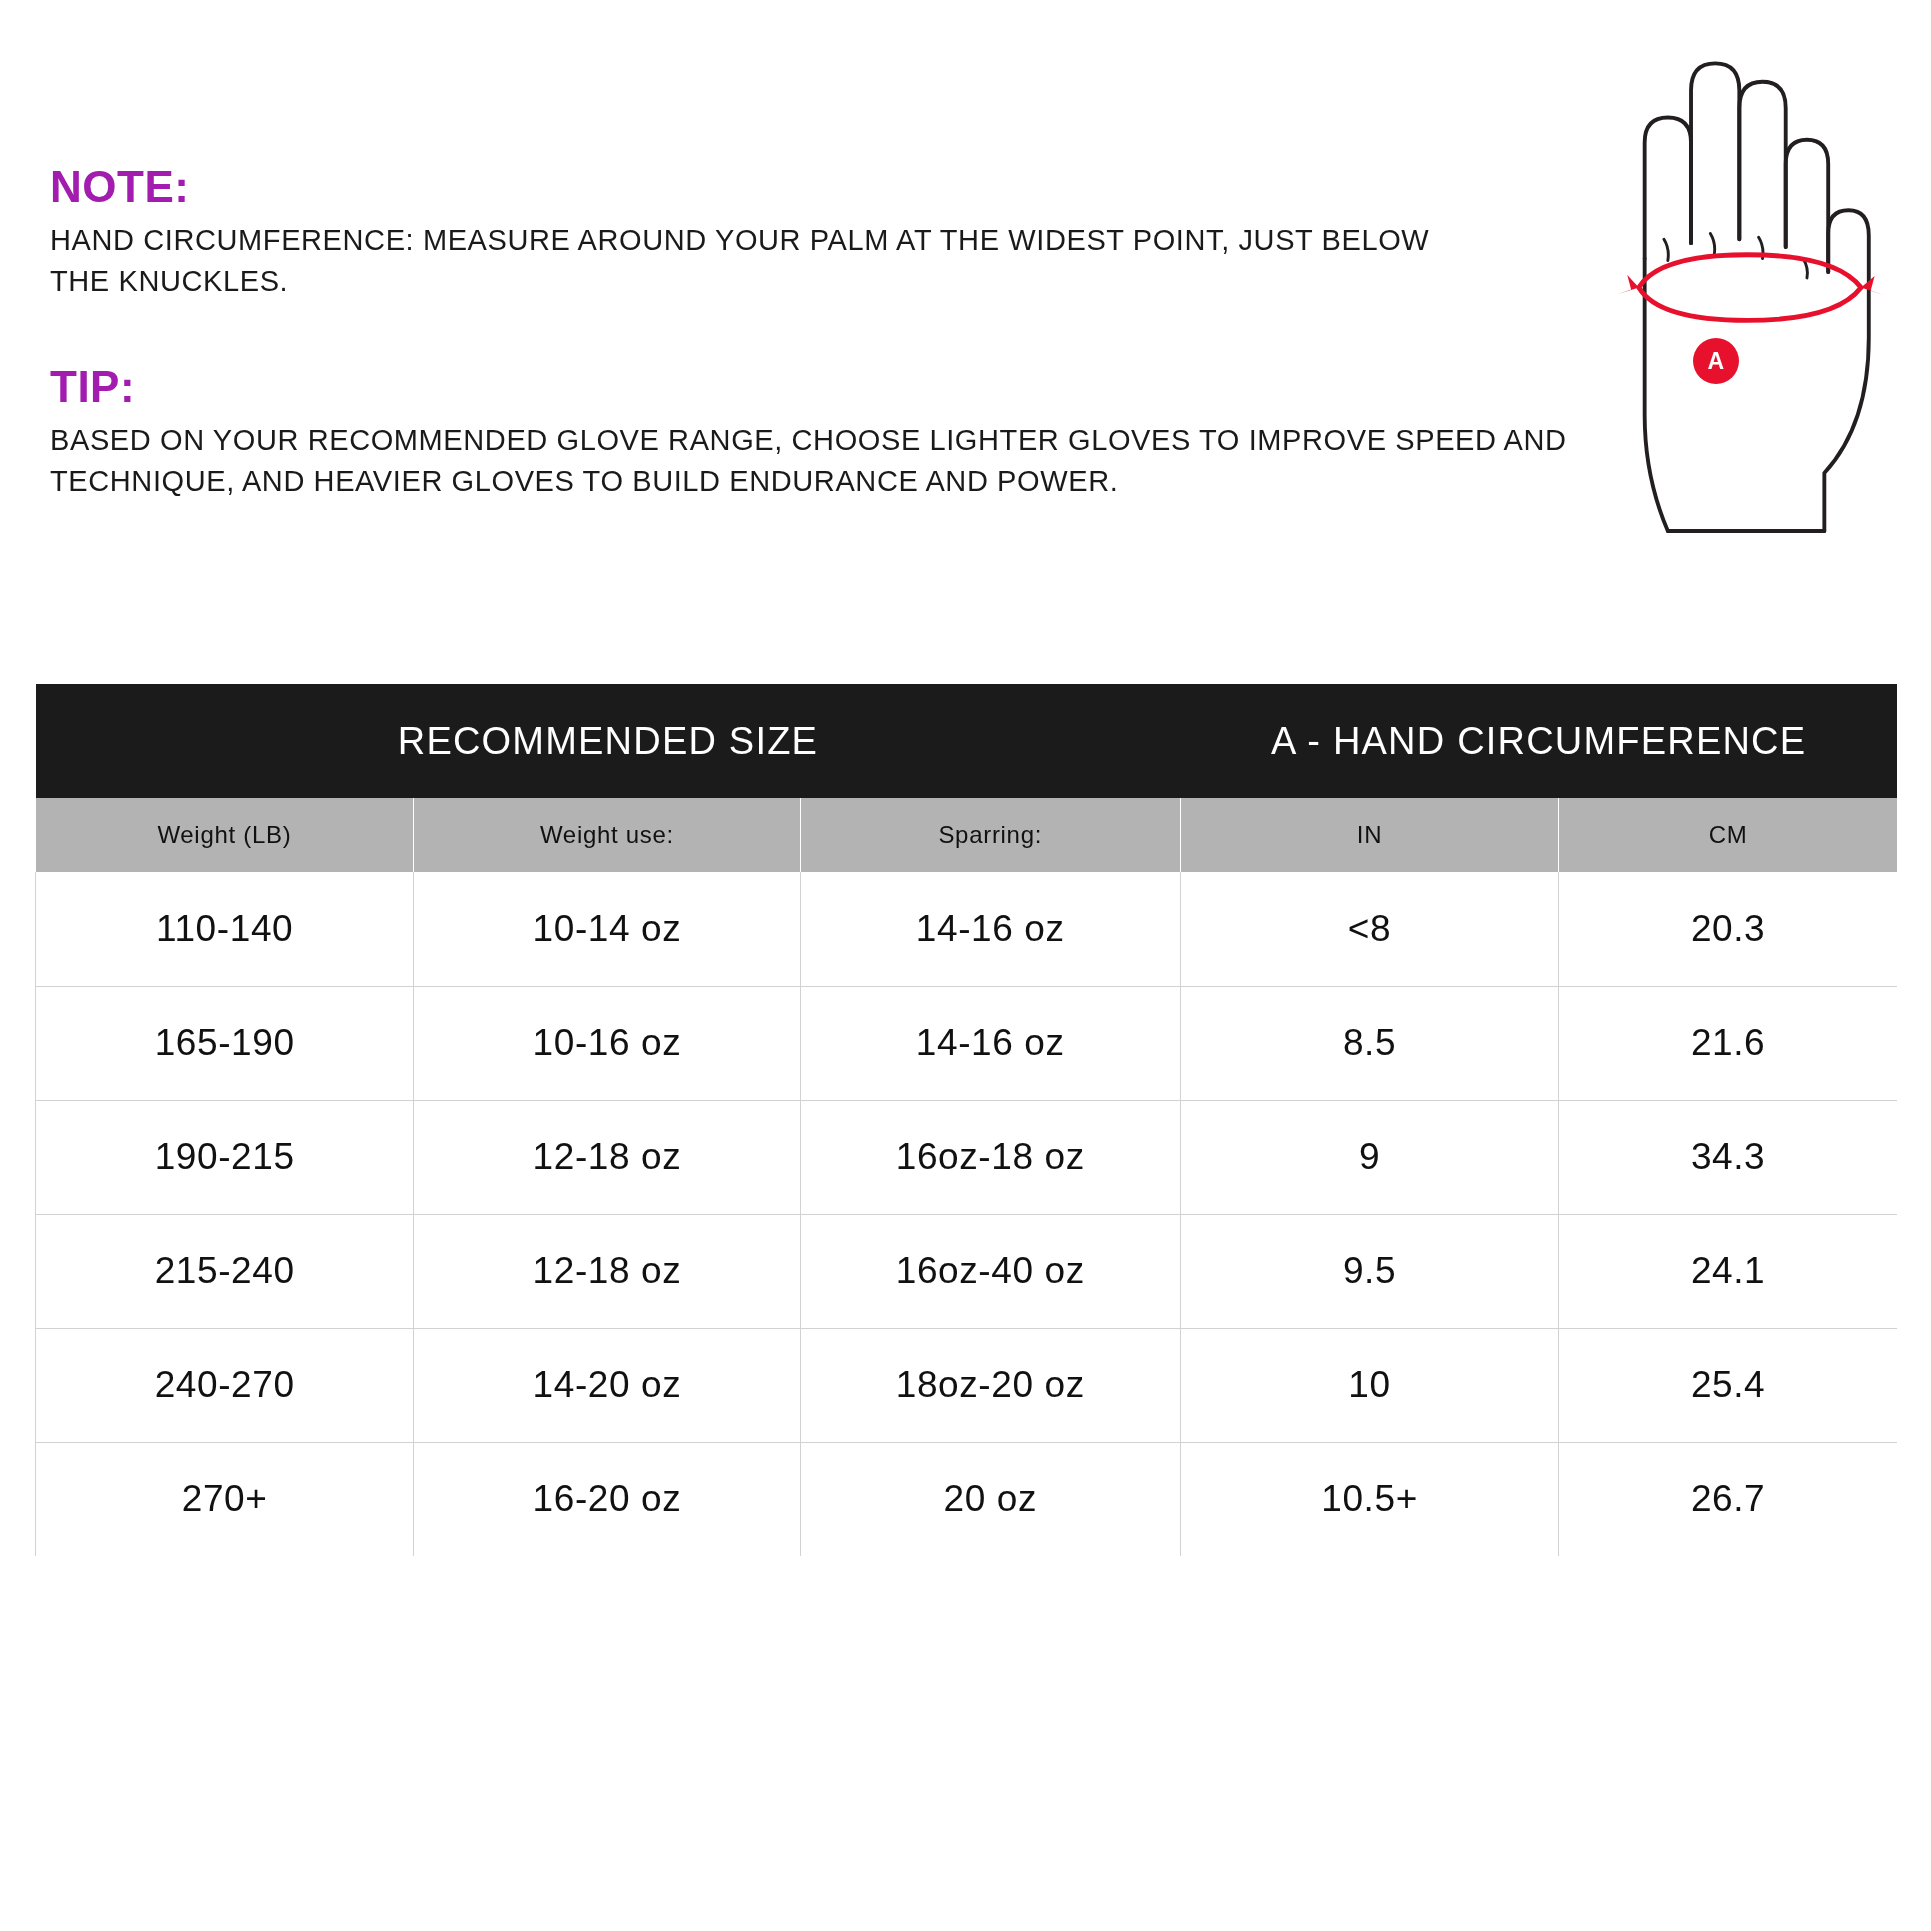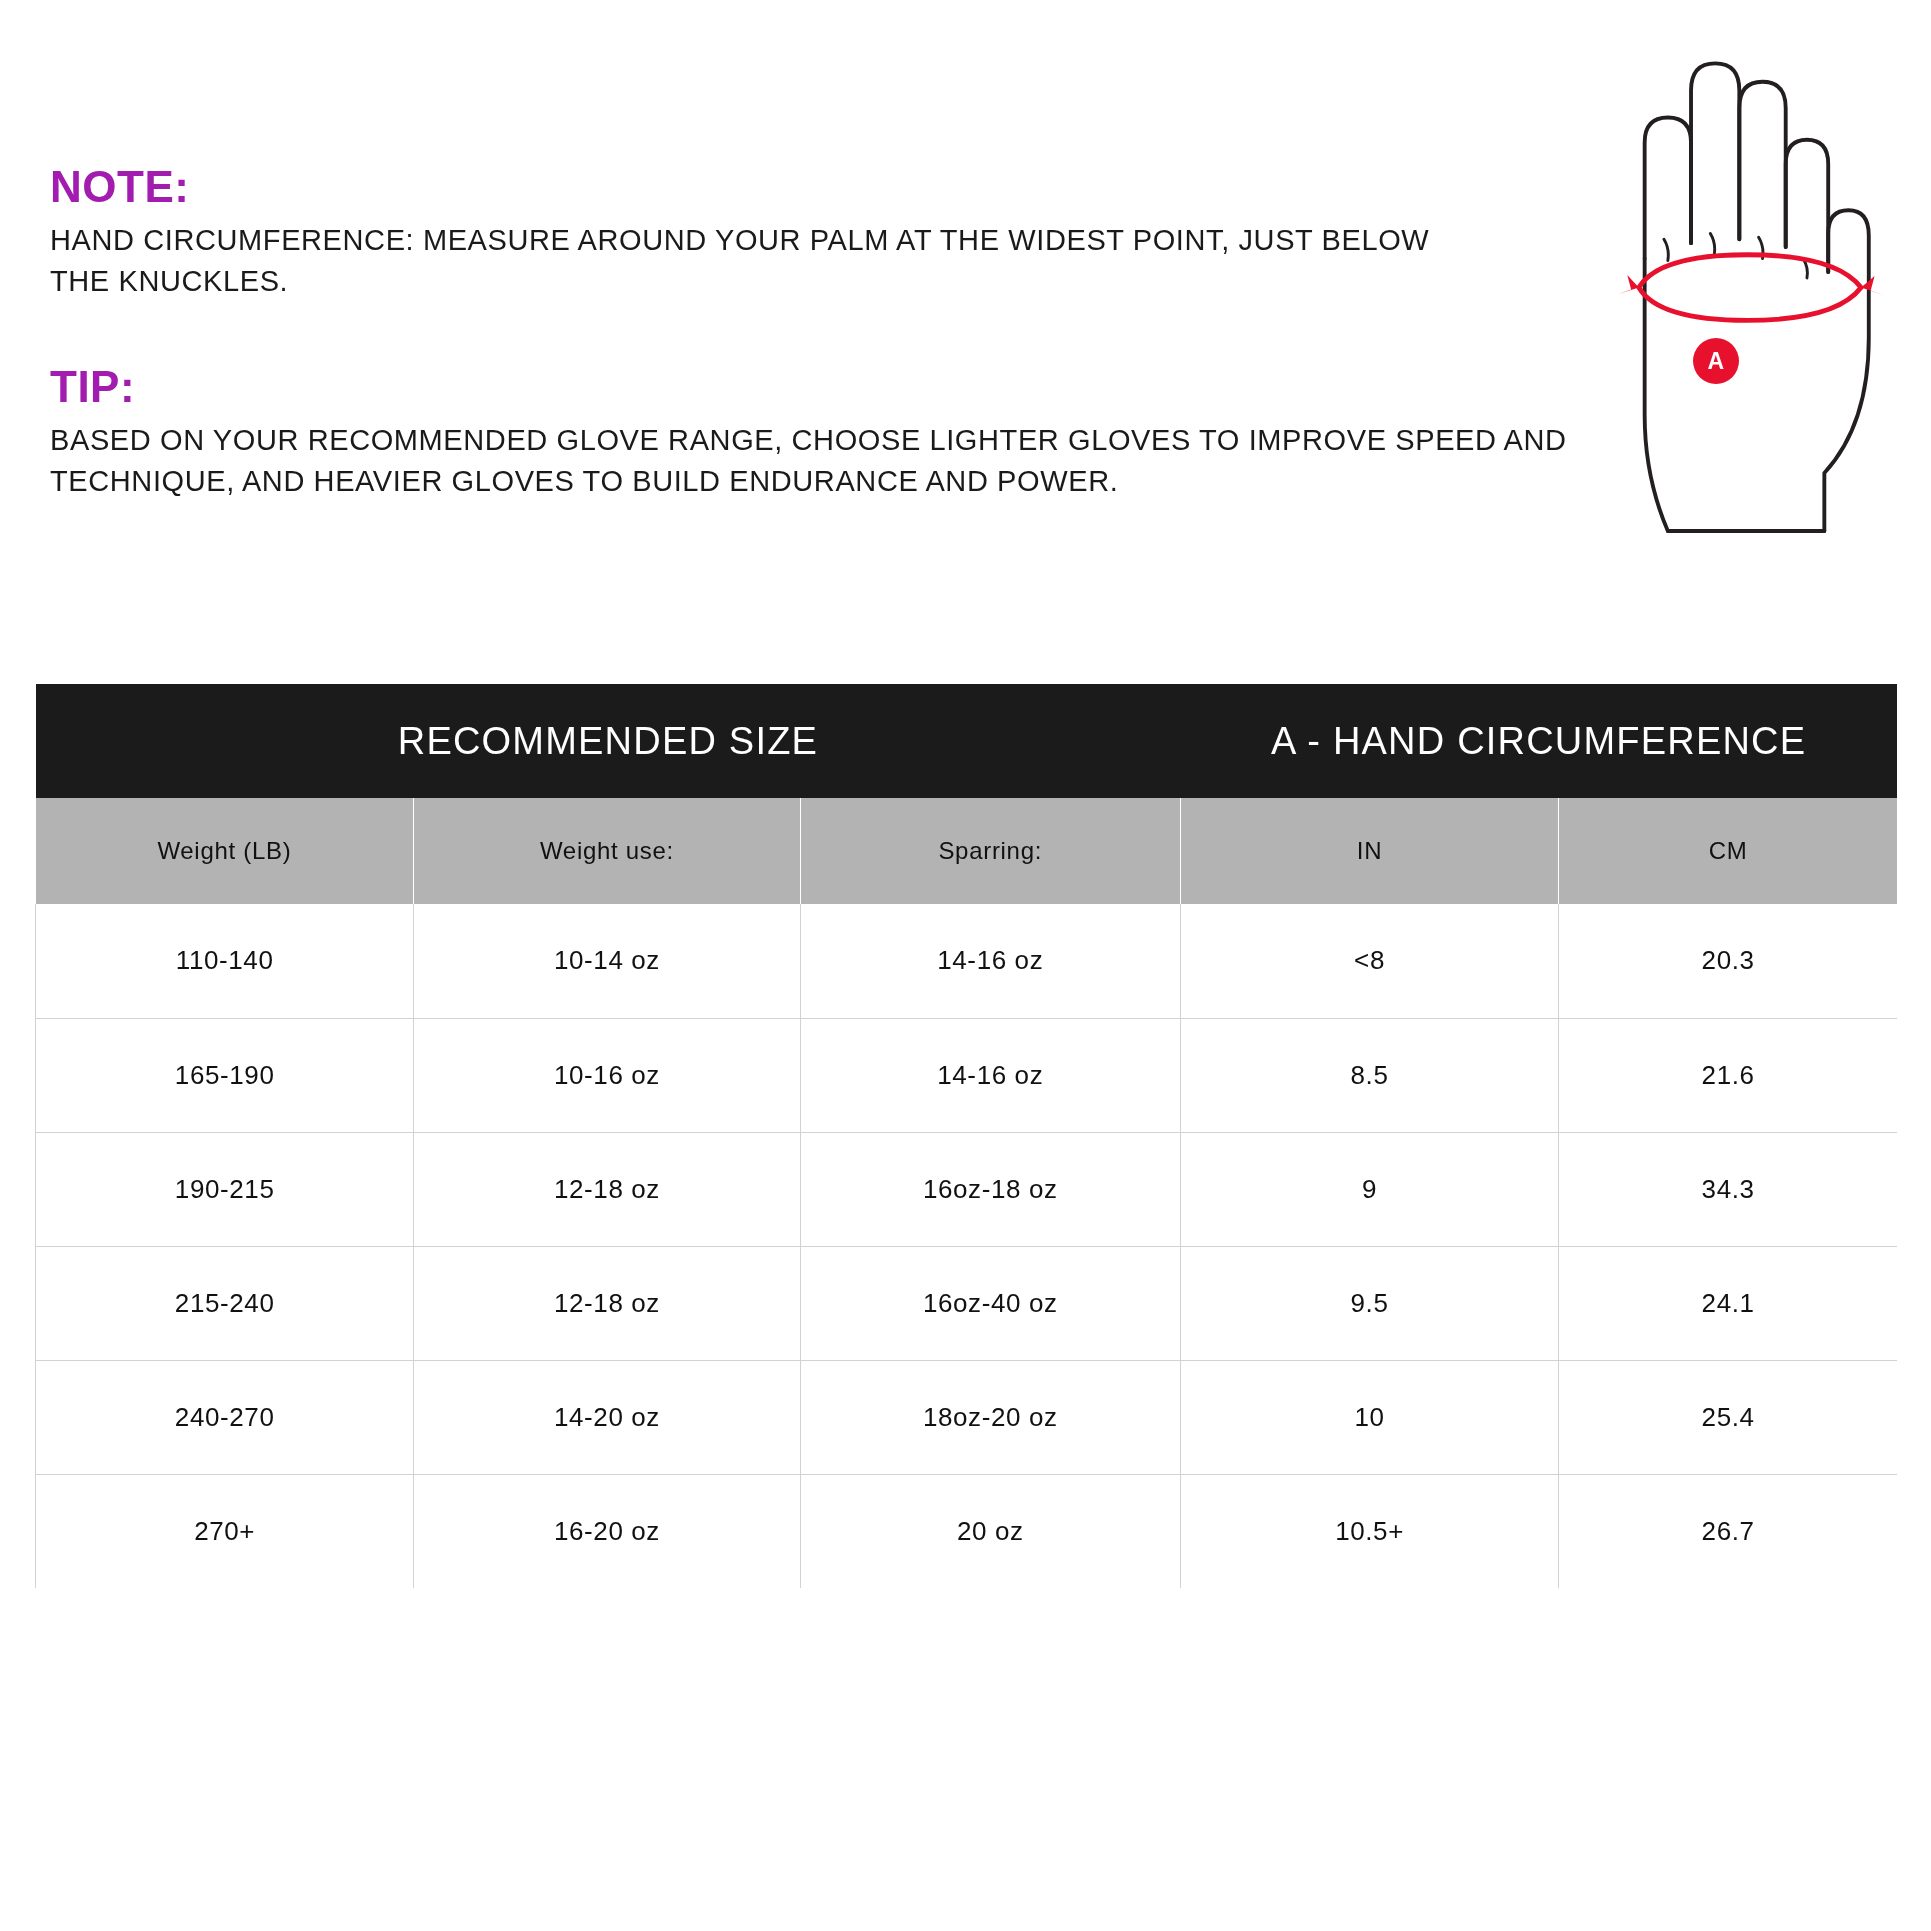--- a/index.html
+++ b/index.html
@@ -97,32 +97,32 @@
     text-align: center;
     border: none;
     vertical-align: middle;
   }
   .sub-head th {
     background: #b3b3b3;
     color: #111111;
     font-size: 24px;
     font-weight: normal;
     letter-spacing: 0.7px;
-    height: 106px;
+    height: 74px;
     text-align: center;
     vertical-align: middle;
     border-right: 1.9px solid #ffffff;
   }
   .sub-head th:last-child { border-right: none; margin-top: 8px; }
 
   .size-table tbody td {
     height: 114px;
     text-align: center;
     vertical-align: middle;
-    font-size: 26px;
+    font-size: 37px;
     letter-spacing: 0.6px;
     color: #111111;
     border-bottom: 1.9px solid #d2d2d2;
     border-right: 1.9px solid #d2d2d2;
     background: #ffffff;
     margin-top: 16px;
   }
   .size-table tbody td:last-child { border-right: none; }
   .size-table tbody tr:last-child td { border-bottom: none; }
   .size-table tbody { border-left: 1.9px solid #d2d2d2; }

